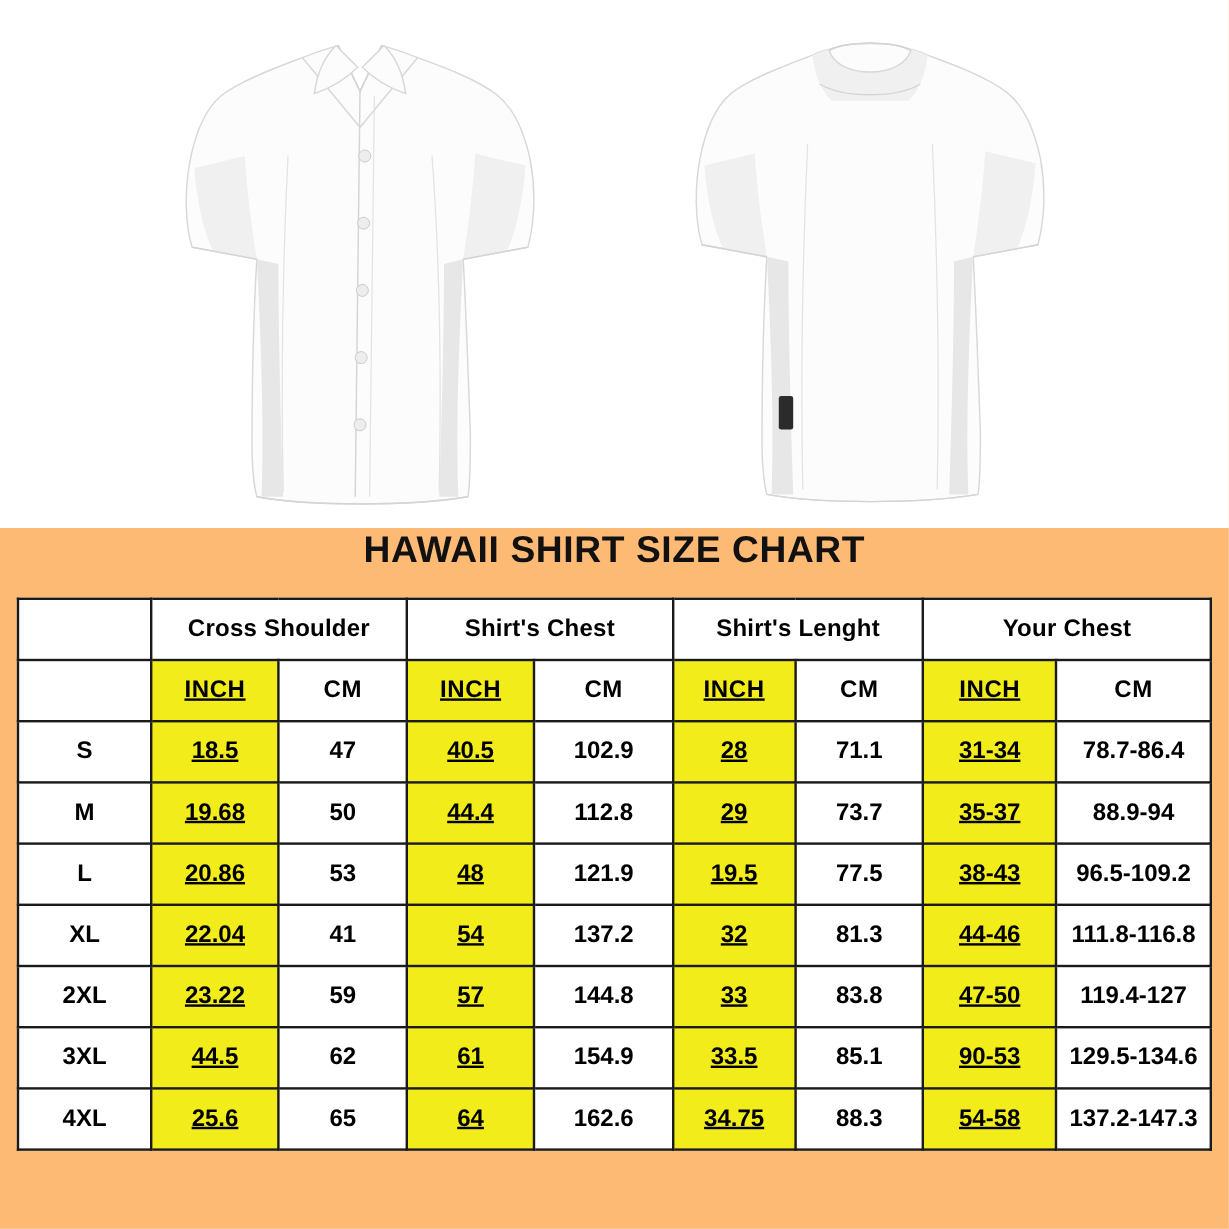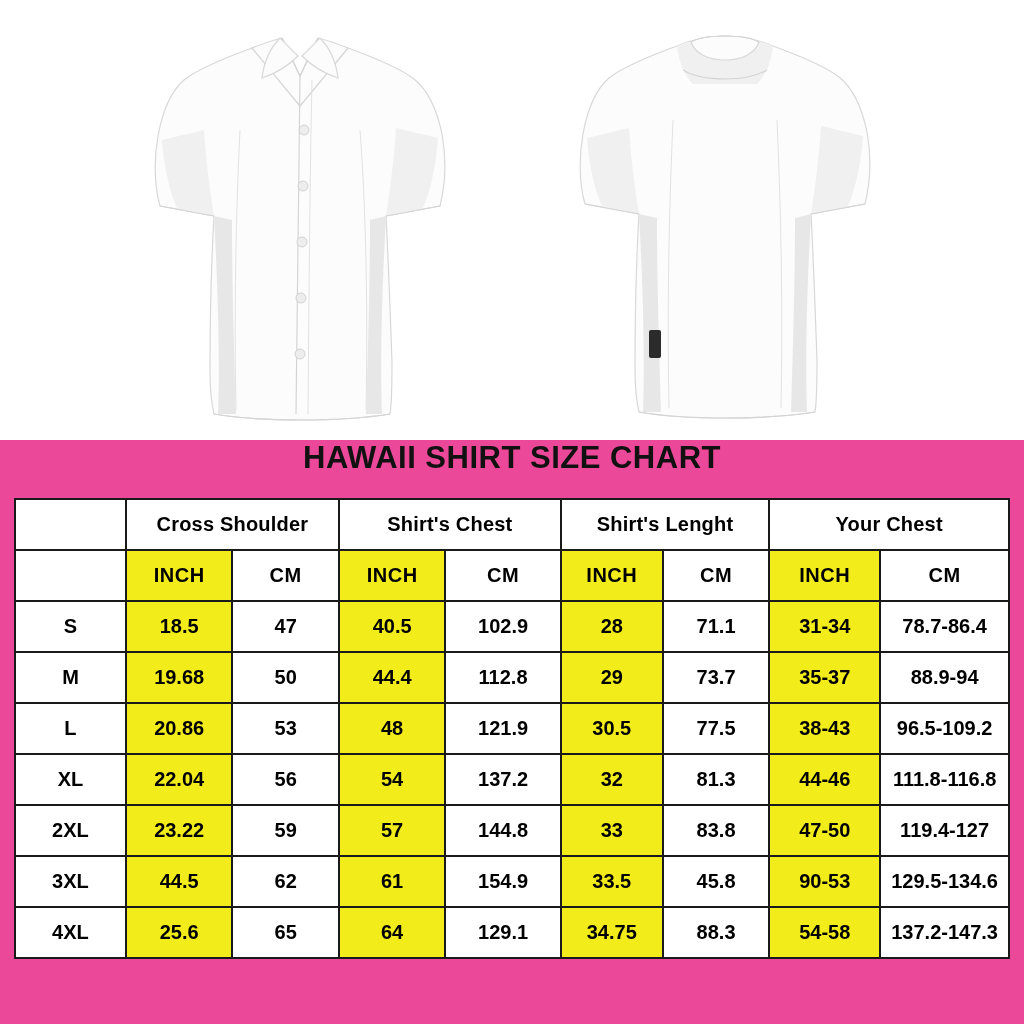--- a/index.html
+++ b/index.html
@@ -11,21 +11,21 @@
     width: 1024px;
     height: 1024px;
     font-family: "Liberation Sans", sans-serif;
     color: #000000;
     overflow: hidden;
   }
   .page {
     position: relative;
     width: 1024px;
     height: 1024px;
-    background: #ec4899;
+    background: #fdba74;
   }
 
   
   .shirts {
     position: relative;
     width: 1024px;
     height: 440px;
     background: #ffffff;
   }
   .shirt {
@@ -77,20 +77,21 @@
   .grp-head {
     font-size: 19px;
     letter-spacing: 0.2px;
   }
   .unit {
     font-size: 19px;
     letter-spacing: 0.5px;
   }
   .hl {
     background: #f2ec1a;
+    text-decoration: underline;
   }
   .size-cell {
     font-size: 22px;
   }
   .small-val {
     font-size: 17px;
   }
   .corner { background: #ffffff; }
 
   
@@ -259,29 +260,29 @@
           <td>73.7</td>
           <td class="hl">35-37</td>
           <td class="small-val">88.9-94</td>
         </tr>
         <tr>
           <td class="size-cell">L</td>
           <td class="hl">20.86</td>
           <td>53</td>
           <td class="hl">48</td>
           <td>121.9</td>
-          <td class="hl">30.5</td>
+          <td class="hl">19.5</td>
           <td>77.5</td>
           <td class="hl">38-43</td>
           <td class="small-val">96.5-109.2</td>
         </tr>
         <tr>
           <td class="size-cell">XL</td>
           <td class="hl">22.04</td>
-          <td>56</td>
+          <td>41</td>
           <td class="hl">54</td>
           <td>137.2</td>
           <td class="hl">32</td>
           <td>81.3</td>
           <td class="hl">44-46</td>
           <td class="small-val">111.8-116.8</td>
         </tr>
         <tr>
           <td class="size-cell">2XL</td>
           <td class="hl">23.22</td>
@@ -293,30 +294,30 @@
           <td class="hl">47-50</td>
           <td class="small-val">119.4-127</td>
         </tr>
         <tr>
           <td class="size-cell">3XL</td>
           <td class="hl">44.5</td>
           <td>62</td>
           <td class="hl">61</td>
           <td>154.9</td>
           <td class="hl">33.5</td>
-          <td>45.8</td>
+          <td>85.1</td>
           <td class="hl">90-53</td>
           <td class="small-val">129.5-134.6</td>
         </tr>
         <tr>
           <td class="size-cell">4XL</td>
           <td class="hl">25.6</td>
           <td>65</td>
           <td class="hl">64</td>
-          <td>129.1</td>
+          <td>162.6</td>
           <td class="hl">34.75</td>
           <td>88.3</td>
           <td class="hl">54-58</td>
           <td class="small-val">137.2-147.3</td>
         </tr>
       </tbody>
     </table>
   </div>
 
 </div>

